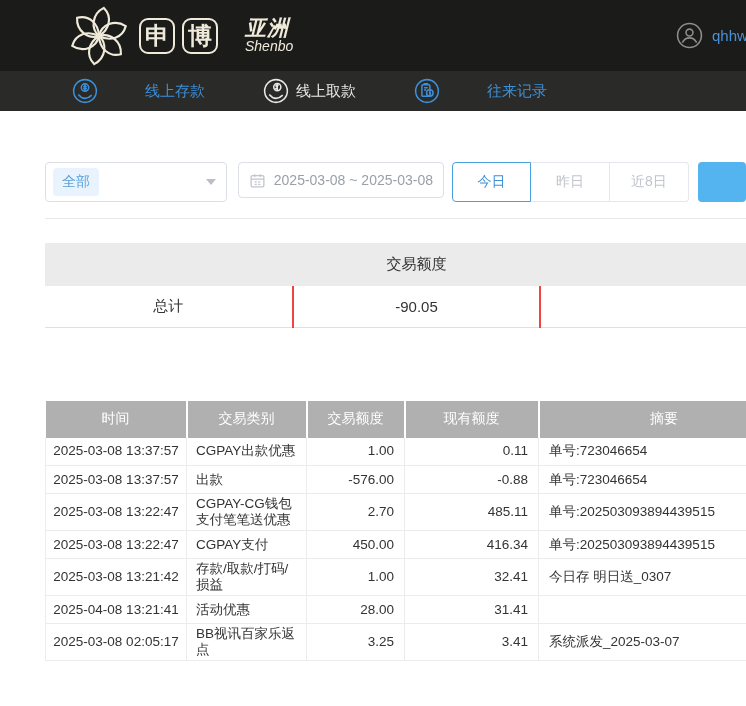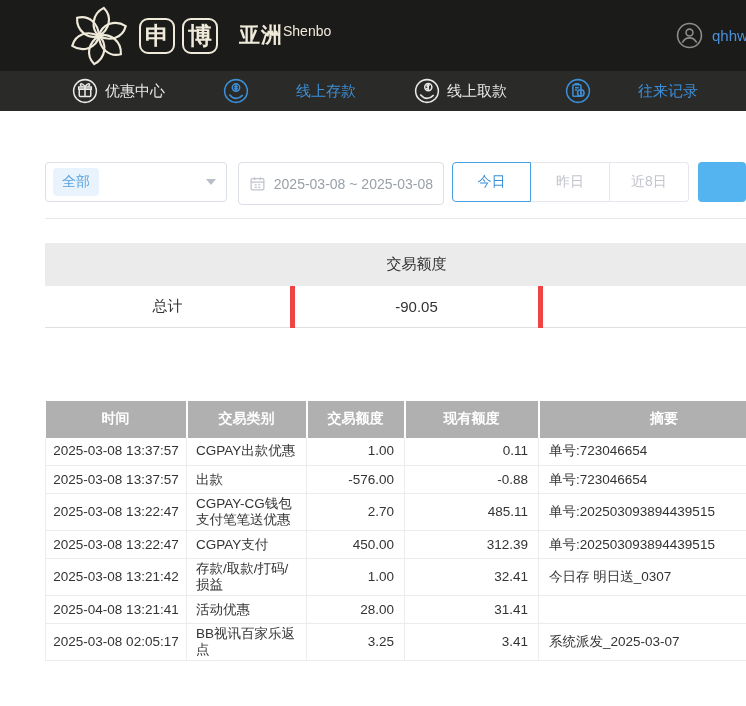--- a/index.html
+++ b/index.html
@@ -13,21 +13,21 @@
     height:71px; background:#1b1b19; display:flex; align-items:center;
     padding-left:68px; position:relative;
   }
   .brand { display:flex; align-items:center; gap:7px; color:#efeada; cursor:pointer; }
   .flower { width:62px; height:62px; margin-right:2px; }
   .logo-box {
     width:36px; height:36px; border:2px solid #efeada; border-radius:9px;
     display:flex; align-items:center; justify-content:center;
     font-size:24px; font-weight:bold; color:#efeada;
   }
-  .brand-sub { display:flex; flex-direction:row; line-height:1.05; margin-left:14px; }
+  .brand-sub { display:flex; flex-direction:column; line-height:1.05; margin-left:20px;font-style:italic; }
   .brand-region { font-size:21px; font-weight:bold; letter-spacing:1px; }
   .brand-name { font-size:14px; color:#efeada;text-align:center; }
   .userbox { position:absolute; left:676px; top:0; height:71px; display:flex; align-items:center; gap:9px; }
   .avatar { width:27px; height:27px; color:#8d8d8d; }
   .username { color:#4a90d9; font-size:15px; white-space:nowrap; }
   
   .mainnav {
     height:40px; background:#2a2a28; display:flex; align-items:center;
     padding-left:72px; gap:58px;
   }
@@ -45,21 +45,21 @@
   .sel-tag {
     background:#e8f3fd; color:#59a0dc; font-size:14px; padding:5px 9px;
     border-radius:4px;
   }
   .caret {
     margin-left:auto; width:0; height:0;
     border-left:5px solid transparent; border-right:5px solid transparent;
     border-top:6px solid #b9bec7;
   }
   .date-box {
-    width:227px; height:43px; border:1px solid #dcdfe6; border-radius:4px;
+    width:227px; height:36px; border:1px solid #dcdfe6; border-radius:4px;
     display:flex; align-items:center; gap:8px; padding:0 10px;
     margin-left:11px; background:#fff; cursor:pointer;
   }
   .cal-icon { width:17px; height:17px; color:#c0c4cc; flex:0 0 auto; }
   .date-text { font-size:14px; color:#9aa0a8; white-space:nowrap; }
   .btn-group { display:flex; margin-left:8px; }
   .qbtn {
     width:79px; height:40px; background:#fff; font-size:14px; color:#c0c4cc;
     border:1px solid #e4e7ed; border-left:none; display:flex; align-items:center;
     justify-content:center; cursor:pointer; font-family:inherit;
@@ -75,25 +75,25 @@
   
   .summary-table { margin-top:24px; width:743px; border-collapse:collapse; table-layout:fixed; }
   .summary-table th {
     background:#ebebeb; height:43px; font-size:15px; font-weight:normal; color:#333;
     text-align:center;
   }
   .summary-table td {
     height:41px; font-size:15px; color:#333; text-align:center;
     border-bottom:1px solid #e0e0e0;
   }
-  .summary-table td.vline { border-right:5px solid #ef4444; }
+  .summary-table td.vline { border-right:2px solid #ef4444; }
   
   .tx-table { margin-top:73px; width:743px; border-collapse:collapse; table-layout:fixed; }
   .tx-table th {
-    background:#b0b0b0; color:#fff; height:37px; font-size:14px; font-weight:bold;
+    background:#b0b0b0; color:#fff; height:37px; font-size:14px; font-weight:normal;
     text-align:center; border-right:2px solid #fff;
   }
   .tx-table th:last-child { border-right:none; }
   .tx-table td {
     height:28px; font-size:13.5px; color:#333; line-height:16px;
     padding:2px 0; vertical-align:middle;
     border-bottom:1px solid #ececec; border-right:1px solid #ececec;
   }
   .tx-table td:first-child { border-left:1px solid #ececec; text-align:center; }
   .tx-table td:last-child  { border-right:1px solid #ececec; }
@@ -130,30 +130,20 @@
       <svg class="avatar" viewBox="0 0 24 24" fill="none" stroke="currentColor" stroke-width="1.4">
         <circle cx="12" cy="12" r="10.6"></circle>
         <circle cx="12" cy="9.4" r="3.1"></circle>
         <path d="M5.6 18.4c1.5-2.9 3.9-4.3 6.4-4.3s4.9 1.4 6.4 4.3"></path>
       </svg>
       <span class="username">qhhw</span>
     </div>
   </header>
 
   <nav class="mainnav" id="mainnav">
-      <div class="nav-item">
-        <svg viewBox="0 0 24 24" class="nicon" fill="none" stroke="currentColor" stroke-width="1.4">
-          <circle cx="12" cy="12" r="10.5"></circle>
-          <rect x="6.7" y="10.4" width="10.6" height="6.6" rx="0.8"></rect>
-          <path d="M6.2 8.2h11.6v2.2H6.2z"></path>
-          <path d="M12 8.2v8.8"></path>
-          <path d="M9.6 7.9C7.6 7.6 7.2 5.6 8.6 5.3c1.2-.2 2.2 1.2 3.4 2.6 1.2-1.4 2.2-2.8 3.4-2.6 1.4.3 1 2.3-1 2.6"></path>
-        </svg>
-        <span class="nav-label">优惠中心</span>
-      </div>
       <div class="nav-item active">
         <svg viewBox="0 0 24 24" class="nicon" fill="none" stroke="currentColor" stroke-width="1.4">
           <circle cx="12" cy="12" r="10.5"></circle>
           <circle cx="12" cy="8.8" r="3.4"></circle>
           <path d="M10.3 7.8h3.4M10.3 9.8h3.4M12 5.4v6.8"></path>
           <path d="M5.8 15.2c2 2.4 4.2 3.6 6.2 3.6 2.3 0 4.3-1.1 6.2-3"></path>
         </svg>
         <span class="nav-label">线上存款</span>
       </div>
       <div class="nav-item">
@@ -254,21 +244,21 @@
             <td class="td-time">2025-03-08 13:22:47</td>
             <td class="td-type">CGPAY-CG钱包支付笔笔送优惠</td>
             <td class="td-amount">2.70</td>
             <td class="td-balance">485.11</td>
             <td class="td-summary">单号:202503093894439515</td>
           </tr>
           <tr>
             <td class="td-time">2025-03-08 13:22:47</td>
             <td class="td-type">CGPAY支付</td>
             <td class="td-amount">450.00</td>
-            <td class="td-balance">312.39</td>
+            <td class="td-balance">416.34</td>
             <td class="td-summary">单号:202503093894439515</td>
           </tr>
           <tr>
             <td class="td-time">2025-03-08 13:21:42</td>
             <td class="td-type">存款/取款/打码/损益</td>
             <td class="td-amount">1.00</td>
             <td class="td-balance">32.41</td>
             <td class="td-summary">今日存 明日送_0307</td>
           </tr>
           <tr>

